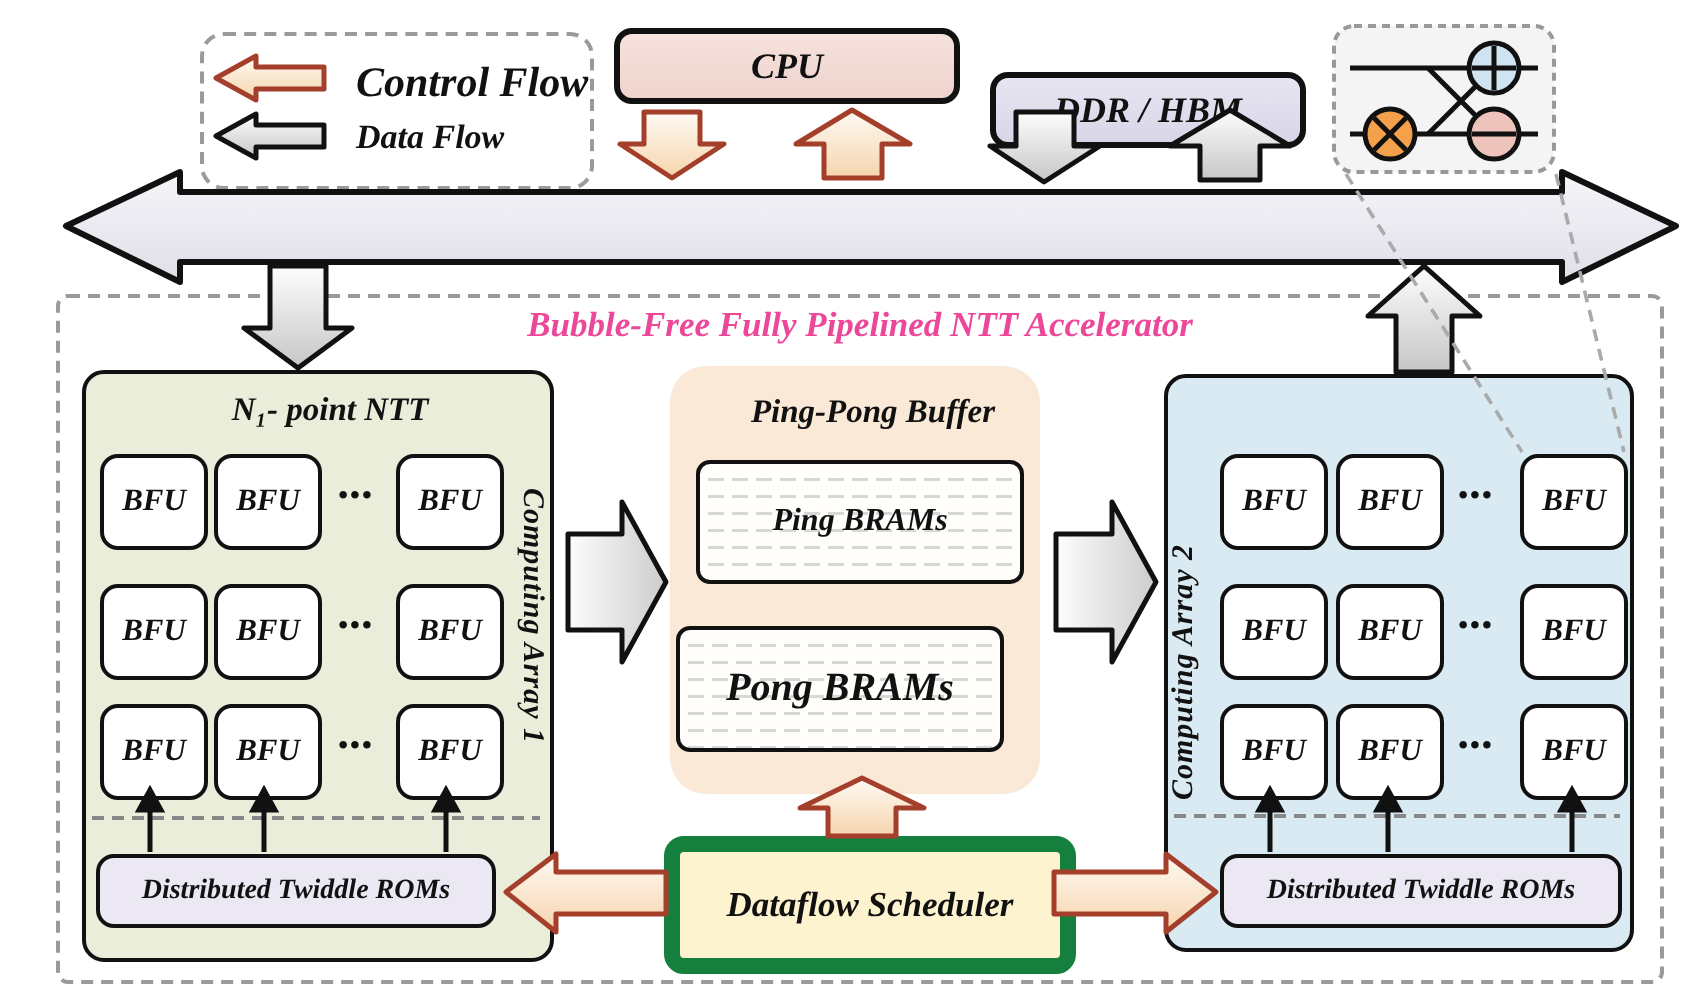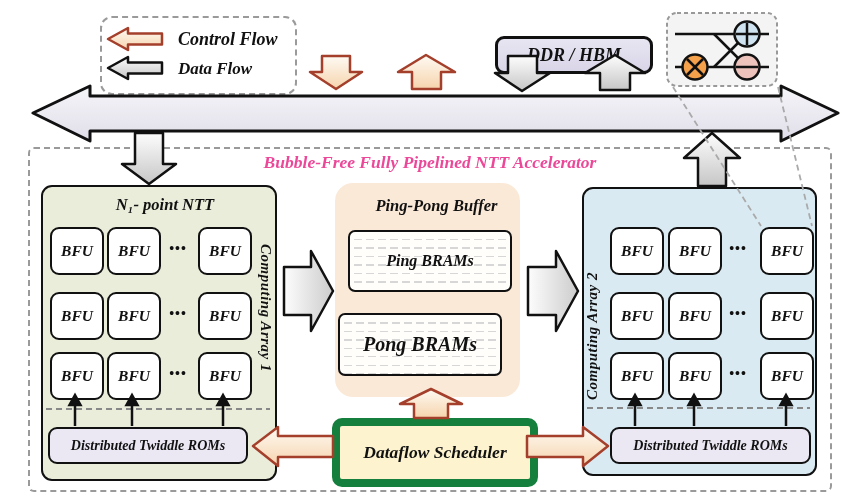--- a/index.html
+++ b/index.html
@@ -38,23 +38,24 @@
   svg{position:absolute;left:0;top:0;pointer-events:none;}
 </style>
 </head>
 <body>
 
 <div id="stage">
 
   <div class="abs accel" style="left:28px;top:147px;width:800px;height:341px;"></div>
 
   <div class="abs legendbox" style="left:100px;top:16px;width:193px;height:75px;"></div>
-  <div class="abs lbl" style="left:178px;top:29px;font-size:18px;">Control Flow</div>
+  <div class="abs lbl" style="left:178px;top:29px;font-size:21px;">Control Flow</div>
   <div class="abs lbl" style="left:178px;top:59px;font-size:17px;">Data Flow</div>
 
+  <div class="abs chipbox cpu ctr lbl" style="left:307px;top:14px;width:167px;height:32px;font-size:18px;">CPU</div>
   <div class="abs chipbox ddr ctr lbl" style="left:495px;top:14px;width:152px;height:32px;font-size:18px;margin-top:22px;">DDR / HBM</div>
 
   <div class="abs lbl" style="left:30px;top:103px;width:810px;text-align:center;font-size:17.5px;">AXI BUS</div>
 
   <div class="abs lbl" style="left:130px;top:152px;width:600px;text-align:center;font-size:17.5px;color:#ec4899;">Bubble-Free Fully Pipelined NTT Accelerator</div>
 
   <div class="abs blockL" style="left:41px;top:185px;width:232px;height:292px;"></div>
   <div class="abs lbl" style="left:60px;top:195px;width:210px;text-align:center;font-size:16.5px;">N₁- point NTT</div>
   <div class="abs lbl vlabel" style="left:174px;top:298px;width:180px;height:20px;transform:rotate(90deg);">Computing Array 1</div>
   <div class="abs roms ctr lbl" style="left:48px;top:427px;width:196px;height:33px;font-size:14px;">Distributed Twiddle ROMs</div>

